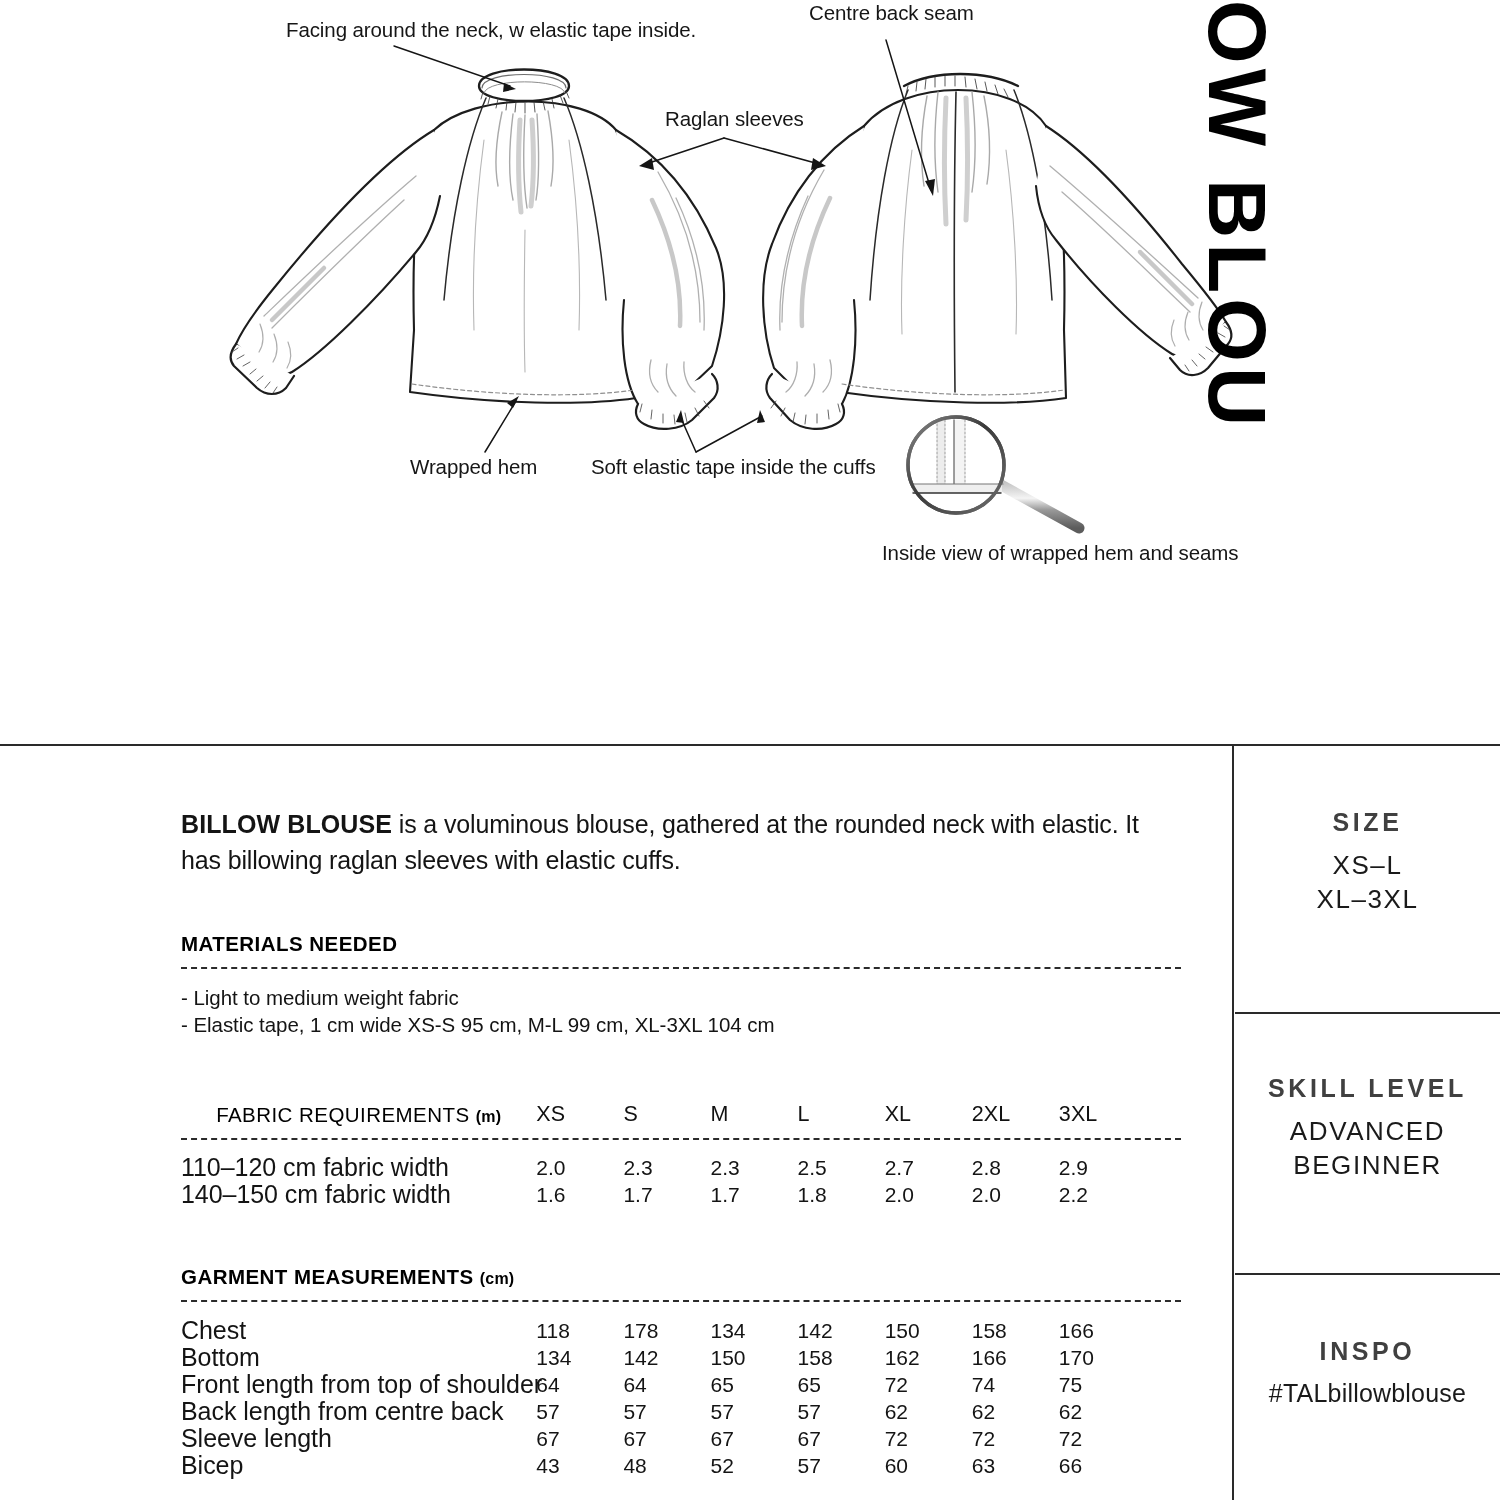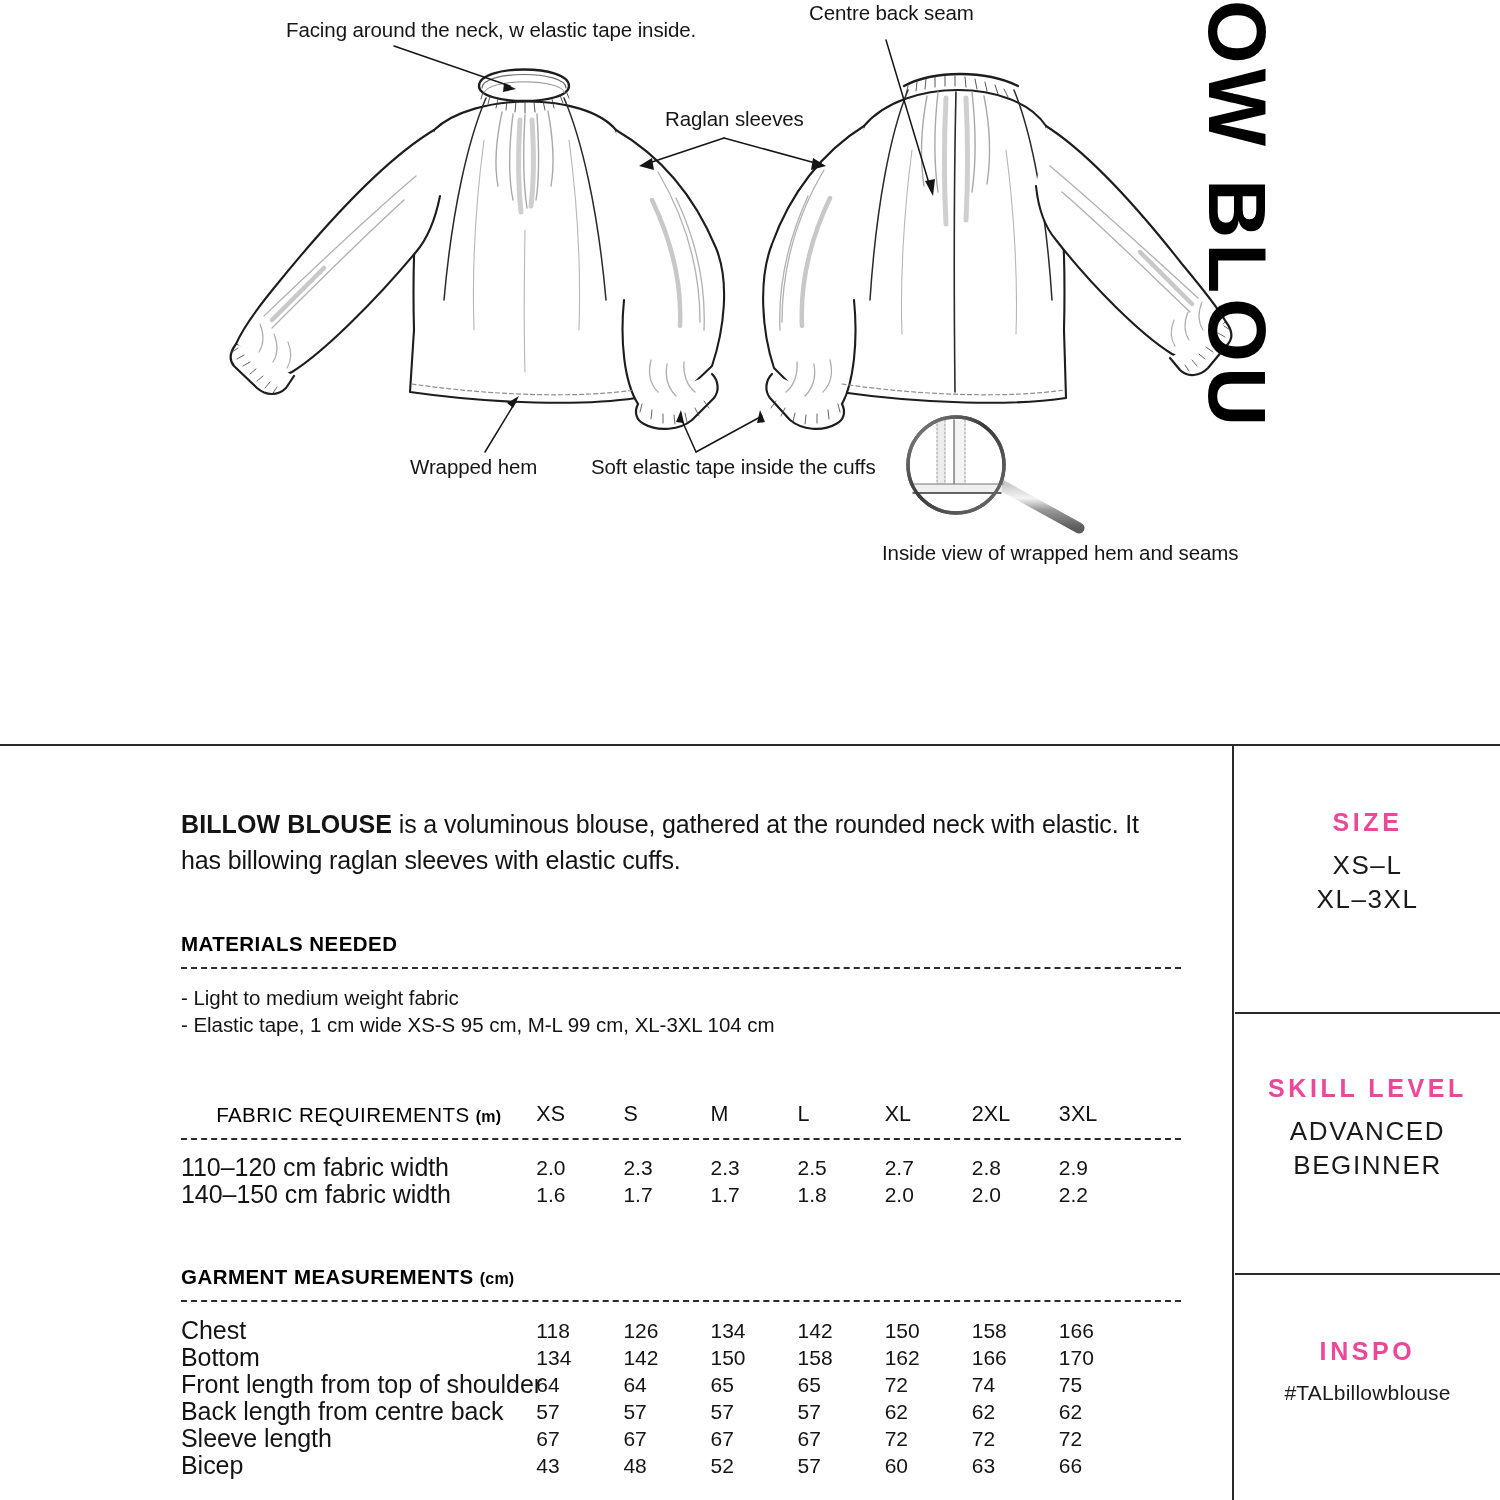--- a/index.html
+++ b/index.html
@@ -181,31 +181,31 @@
     position: absolute;
     left: 0;
     width: 265px;
     height: 0;
     border-top: 2.3px solid #2a2a2a;
   }
   .sidebar-title {
     font-weight: bold;
     font-size: 25px;
     letter-spacing: 3.6px;
-    color: #ec4899;
+    color: #404040;
   }
   .sidebar-value {
     font-size: 26px;
     line-height: 34px;
     letter-spacing: 1.6px;
     color: #1a1a1a;
     margin-top: 11px;
   }
   .sidebar-value.small {
-    font-size: 21px;
+    font-size: 25px;
     letter-spacing: 0.2px;
     margin-top: 14px;
     line-height: 26px;
   }
   #section-size        { top: 62px; }
   #divider-1           { top: 266px; }
   #section-skill       { top: 328px; }
   #divider-2           { top: 527px; }
   #section-inspo       { top: 591px; }
 </style>
@@ -581,21 +581,21 @@
           <col class="size-col">
         <col class="size-col">
           <col class="size-col">
           <col class="size-col">
           <col class="size-col">
       </colgroup>
       <tbody>
           <tr>
         <td class="row-label">Chest</td>
         <td class="row-value">118</td>
-        <td class="row-value">126</td>
+        <td class="row-value">178</td>
         <td class="row-value">134</td>
         <td class="row-value">142</td>
         <td class="row-value">150</td>
         <td class="row-value">158</td>
         <td class="row-value">166</td>
       </tr>
       <tr>
         <td class="row-label">Bottom</td>
         <td class="row-value">134</td>
         <td class="row-value">142</td>

